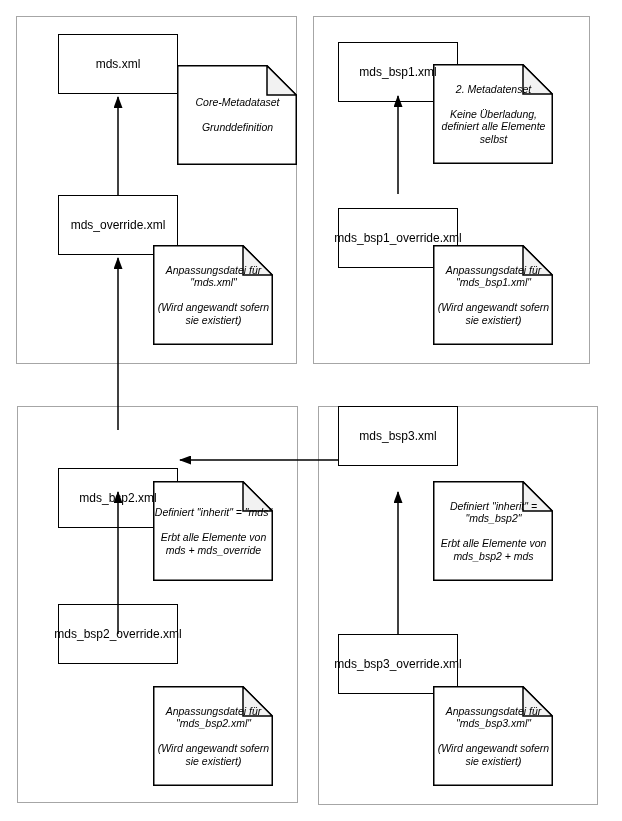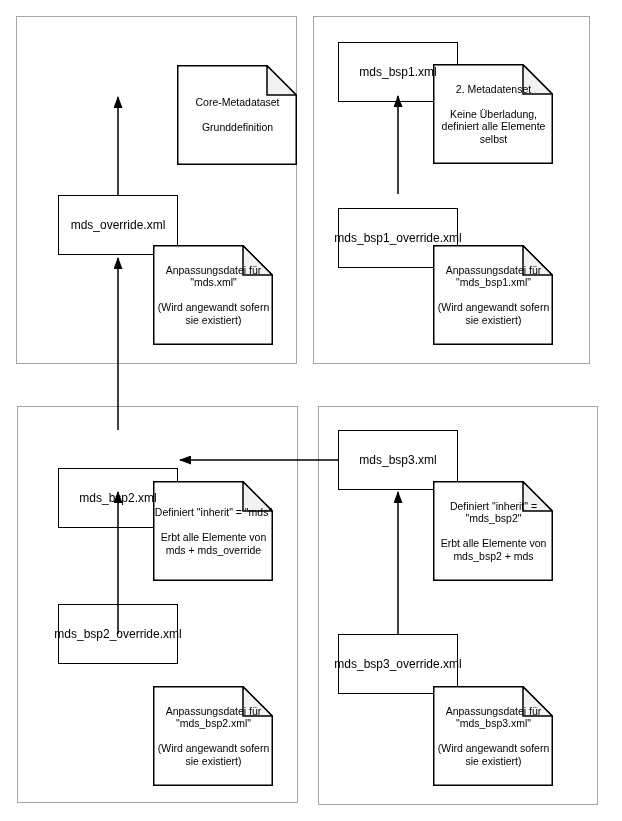--- a/index.html
+++ b/index.html
@@ -28,20 +28,21 @@
   .file-box .label{
     position:relative;
     z-index:5;
     font-size:12px;
     white-space:nowrap;
   }
   .note{
     position:absolute;
     width:121px;height:100px;
     z-index:2;
+    font-style:italic;
   }
   .note svg{position:absolute;left:0;top:0;display:block;}
   .note .note-text{
     position:absolute;
     left:-8px;right:-8px;top:0;bottom:0;
     display:flex;flex-direction:column;align-items:center;justify-content:center;
     text-align:center;
     font-size:10.5px;
     line-height:12.5px;
     white-space:pre-line;
@@ -70,36 +71,39 @@
       </marker>
     </defs>
     <line x1="118" y1="195" x2="118" y2="97" marker-end="url(#ah)"></line>
     <line x1="118" y1="430" x2="118" y2="258" marker-end="url(#ah)"></line>
     <line x1="398" y1="194" x2="398" y2="96" marker-end="url(#ah)"></line>
     <line x1="118" y1="634" x2="118" y2="492" marker-end="url(#ah)"></line>
     <line x1="398" y1="634" x2="398" y2="492" marker-end="url(#ah)"></line>
     <line x1="338" y1="460" x2="180" y2="460" marker-end="url(#ah)"></line>
   </svg>
 
+  <div class="file-box" style="left:58px;top:34px;">
+    <span class="label">mds.xml</span>
+  </div>
   <div class="file-box" style="left:58px;top:195px;">
     <span class="label">mds_override.xml</span>
   </div>
   <div class="file-box" style="left:338px;top:34px;margin-top:8px;">
     <span class="label">mds_bsp1.xml</span>
   </div>
   <div class="file-box" style="left:338px;top:208px;">
     <span class="label">mds_bsp1_override.xml</span>
   </div>
   <div class="file-box" style="left:58px;top:424px;margin-top:44px;">
     <span class="label">mds_bsp2.xml</span>
   </div>
   <div class="file-box" style="left:58px;top:604px;">
     <span class="label">mds_bsp2_override.xml</span>
   </div>
-  <div class="file-box" style="left:338px;top:430px;">
+  <div class="file-box" style="left:338px;top:406px;">
     <span class="label">mds_bsp3.xml</span>
   </div>
   <div class="file-box" style="left:338px;top:634px;">
     <span class="label">mds_bsp3_override.xml</span>
   </div>
 
   <div class="note" style="left:153px;top:65px;margin-left:24px;">
     <svg width="120" height="100" viewBox="0 0 120 100">
       <path d="M0.75,0.75 L90,0.75 L119.25,30 L119.25,99.25 L0.75,99.25 Z" fill="#ffffff" stroke="#000" stroke-width="1.5"></path>
       <path d="M90,0.75 L90,30 L119.25,30 Z" fill="#f2f2f2" stroke="#000" stroke-width="1.5"></path>

